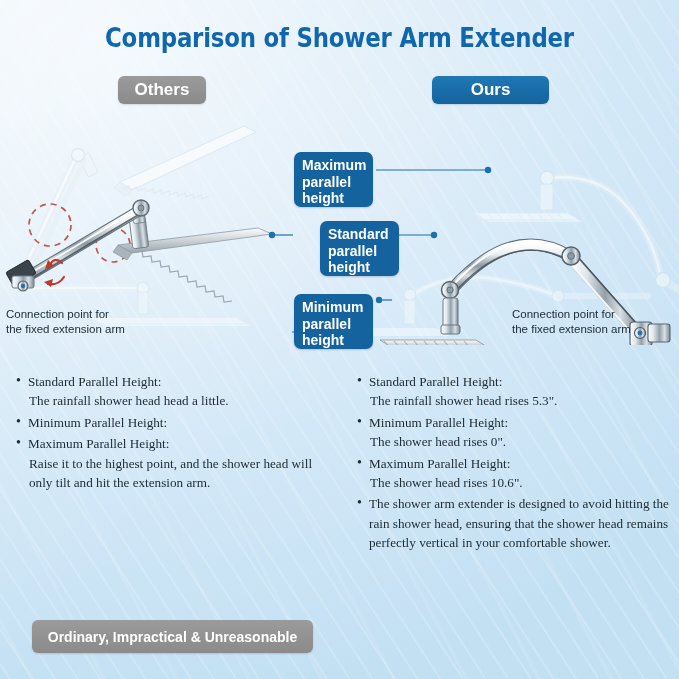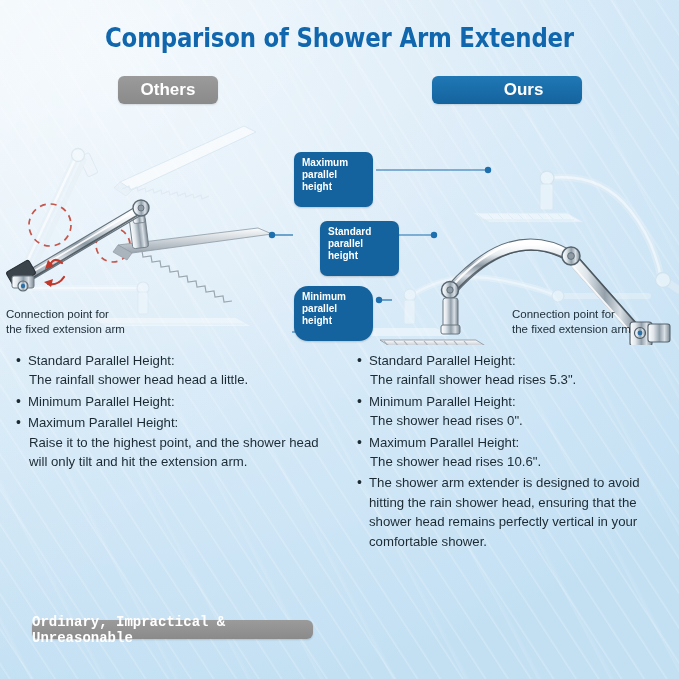--- a/index.html
+++ b/index.html
@@ -84,74 +84,74 @@
     font-size: 17px;
     font-weight: bold;
     display: flex;
     align-items: center;
     justify-content: center;
     box-shadow: 0 1px 2px rgba(0,0,0,0.13);
   }
   #pill-others {
     top: 76px;
     left: 118px;
-    width: 100px;
+    width: 88px;
     background: linear-gradient(#9b9b9b, #8a8a8a);
   }
   #pill-ours {
     top: 76px;
     left: 432px;
     width: 117px;
     background: linear-gradient(#1f78b4, #14639e);
-    padding-left: 33px;
   }
 
   
   #illustration {
     position: absolute;
     top: 110px;
     left: 0;
     width: 679px;
     height: 235px;
   }
   #illustration svg { display: block; }
 
   
   .callout {
     position: absolute;
     background: #14639e;
     border-radius: 7px;
     color: #fff;
-    font-size: 10px;
+    font-size: 14px;
     font-weight: bold;
     line-height: 1.18;
-    padding: 5px 7px 15px 8px;
+    padding: 5px 7px 0 8px;
     width: 64px;
     box-shadow: 0 1px 2px rgba(0,0,0,0.18);
   }
   #callout-max { top: 152px; left: 294px; }
   #callout-std { top: 221px; left: 294px; margin-left: 26px; }
-  #callout-min { top: 286px; left: 294px; border-radius: 14px; }
+  #callout-min { top: 294px; left: 294px; }
 
   
   .conn-caption {
     position: absolute;
     font-size: 11.5px;
     color: #20303a;
     line-height: 1.32;
     white-space: nowrap;
   }
   #conn-left  { top: 307px; left: 6px; }
   #conn-right { top: 307px; left: 512px; }
 
   
   .col {
     position: absolute;
-    top: 351px;
+    top: 372px;
     width: 318px;
+    font-family: Liberation Serif, serif;
   }
   #col-left  { left: 14px; }
   #col-right { left: 355px; }
 
   .bullet {
     position: relative;
     padding-left: 14px;
     margin-bottom: 2px;
     font-size: 13.2px;
     color: #1c2b33;
@@ -166,30 +166,29 @@
     color: #1c2b33;
   }
   .bullet .sub {
     display: block;
     padding-left: 1px;
   }
 
   
   .banner {
     position: absolute;
-    height: 19px;
+    height: 33px;
     border-radius: 6px;
     color: #ffffff;
     font-size: 14px;
     font-weight: bold;
     display: flex;
     align-items: center;
     justify-content: center;
     box-shadow: 0 1px 2px rgba(0,0,0,0.14);
-    font-family: Liberation Mono, monospace;
   }
   #banner-left {
     top: 620px;
     left: 32px;
     width: 281px;
     background: linear-gradient(#9b9b9b, #8a8a8a);
   }
   #banner-right {
     top: 620px;
     left: 350px;

